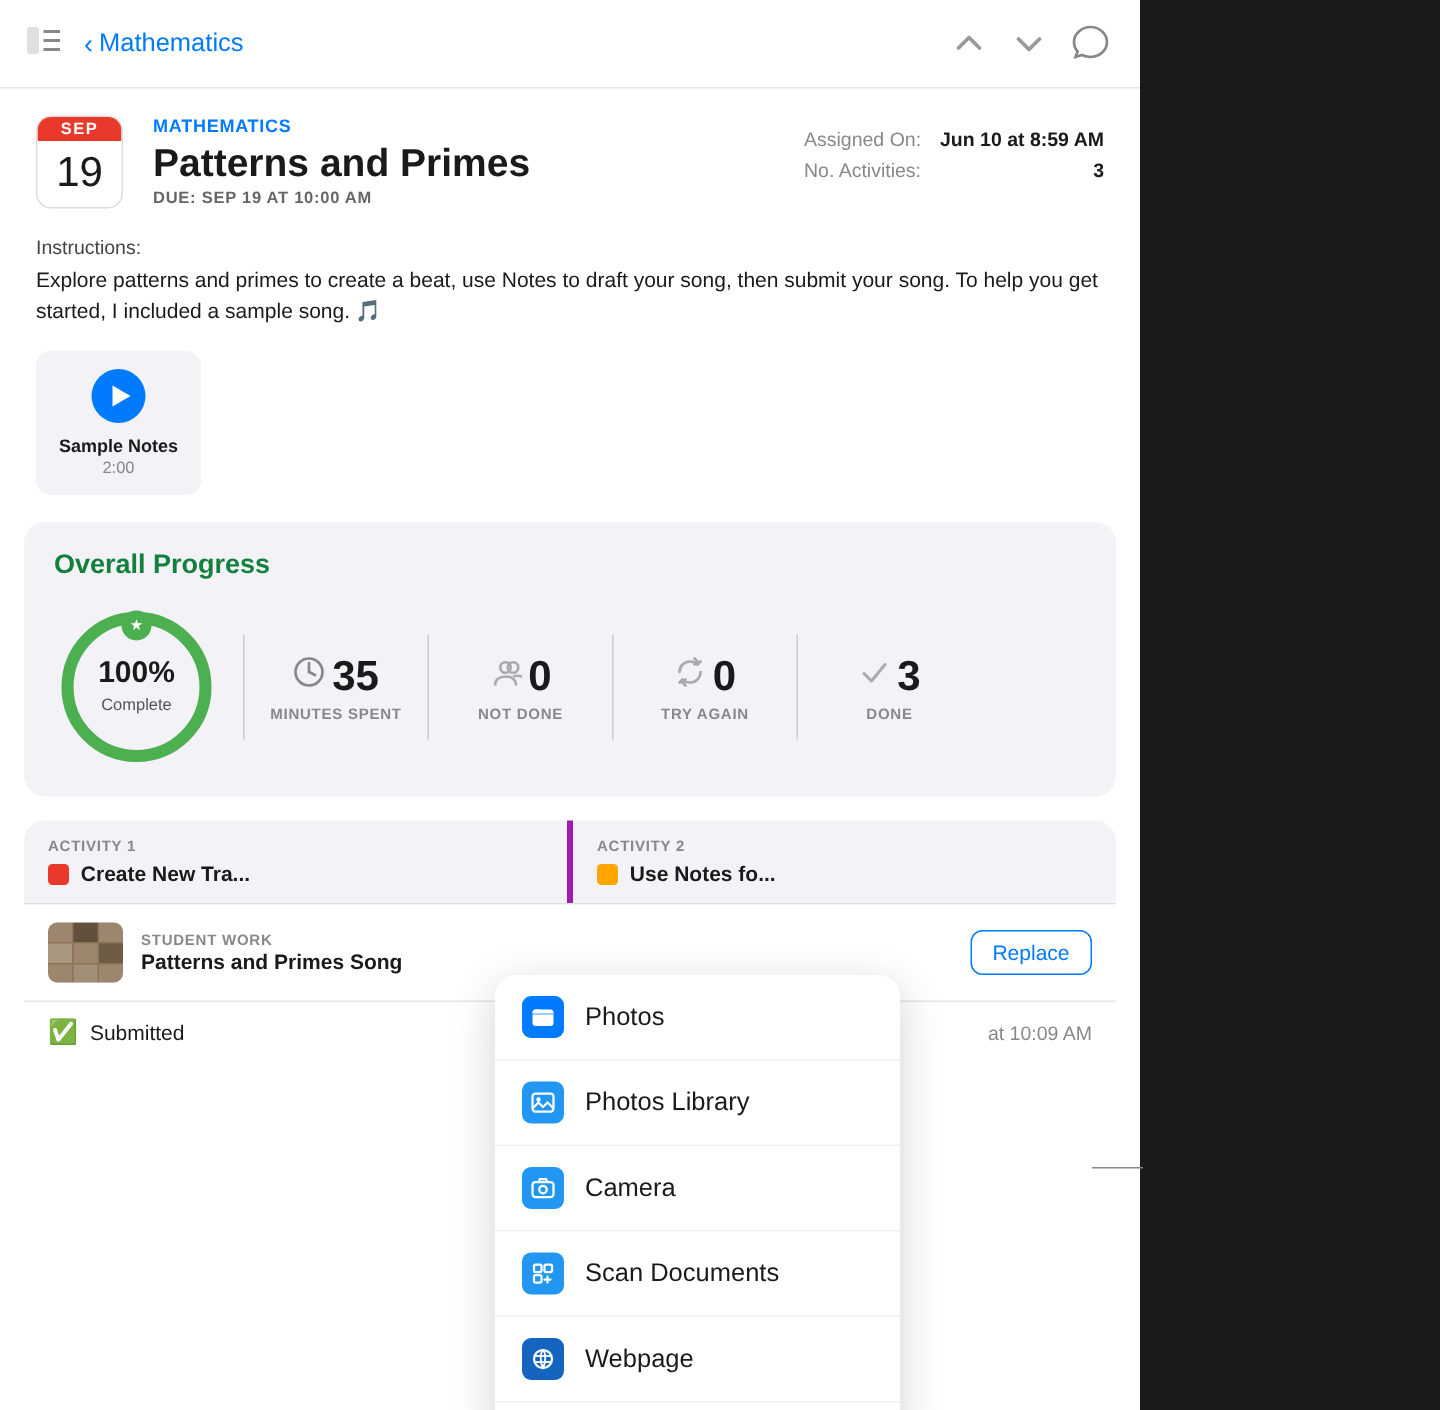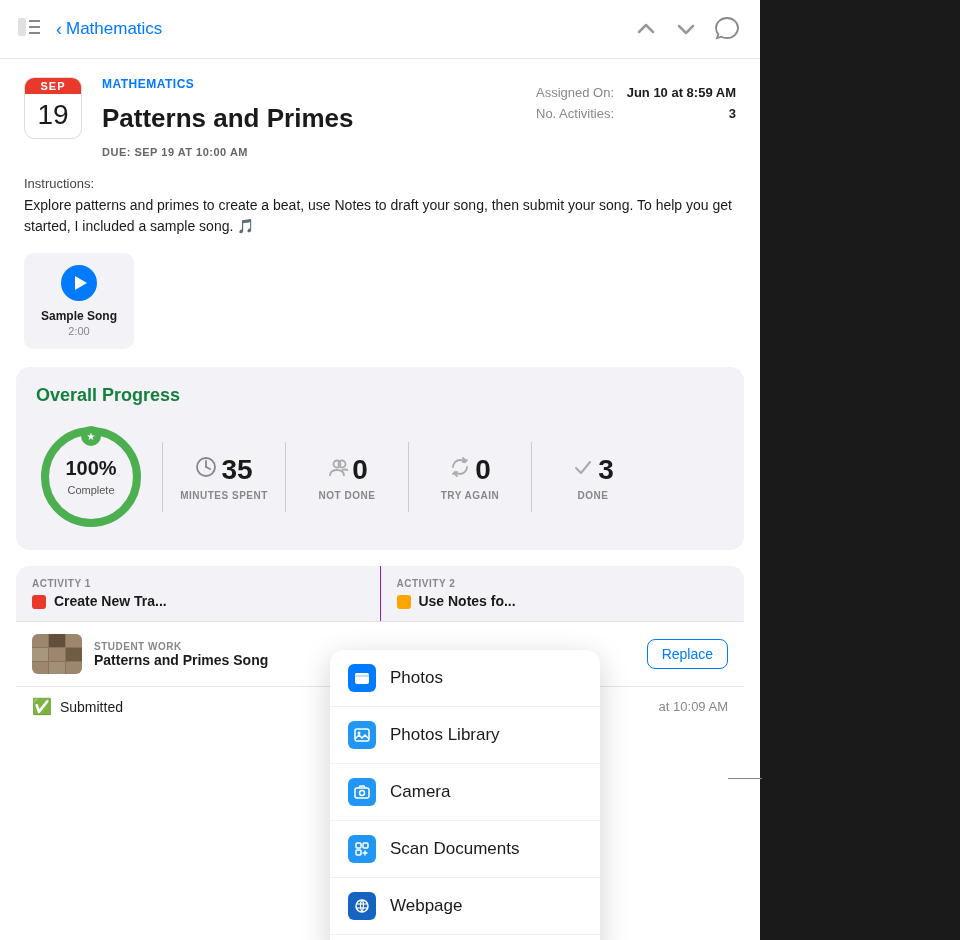--- a/index.html
+++ b/index.html
@@ -108,21 +108,21 @@
       font-size: 12px;
       font-weight: 600;
       color: #007aff;
       letter-spacing: 0.5px;
       text-transform: uppercase;
     }
     .assignment-title {
       font-size: 26px;
       font-weight: 700;
       color: #1a1a1a;
-      margin: 12px 0;
+      margin: 2px 0;
     }
     .due-date {
       font-size: 11px;
       font-weight: 600;
       color: #666;
       letter-spacing: 0.5px;
       text-transform: uppercase;
     }
     .assignment-meta {
       display: flex;
@@ -307,21 +307,21 @@
       border-radius: 14px;
       overflow: visible;
     }
     .activities-row {
       display: flex;
       border-bottom: 1px solid #e0e0e0;
     }
     .activity-card {
       flex: 1;
       padding: 12px 16px;
-      border-right: 1px solid #a21caf;
+      border-right: 4px solid #a21caf;
     }
     .activity-card:last-child { border-right: none; }
     .activity-label {
       font-size: 10px;
       font-weight: 600;
       color: #888;
       text-transform: uppercase;
       letter-spacing: 0.5px;
     }
     .activity-icon {
@@ -528,21 +528,21 @@
   <div class="instructions-section">
     <div class="instructions-label">Instructions:</div>
     <div class="instructions-text">Explore patterns and primes to create a beat, use Notes to draft your song, then submit your song. To help you get started, I included a sample song. 🎵</div>
   </div>
 
   <div class="media-card-section">
     <div class="media-card">
       <div class="play-btn-circle">
         <div class="play-triangle"></div>
       </div>
-      <div class="media-card-title">Sample Song</div>
+      <div class="media-card-title">Sample Notes</div>
       <div class="media-card-duration">2:00</div>
     </div>
   </div>
 
   <div class="progress-section">
     <div class="progress-title">Overall Progress</div>
     <div class="progress-stats">
 
       <div class="circle-progress">
         <svg width="110" height="110" viewBox="0 0 110 110">

